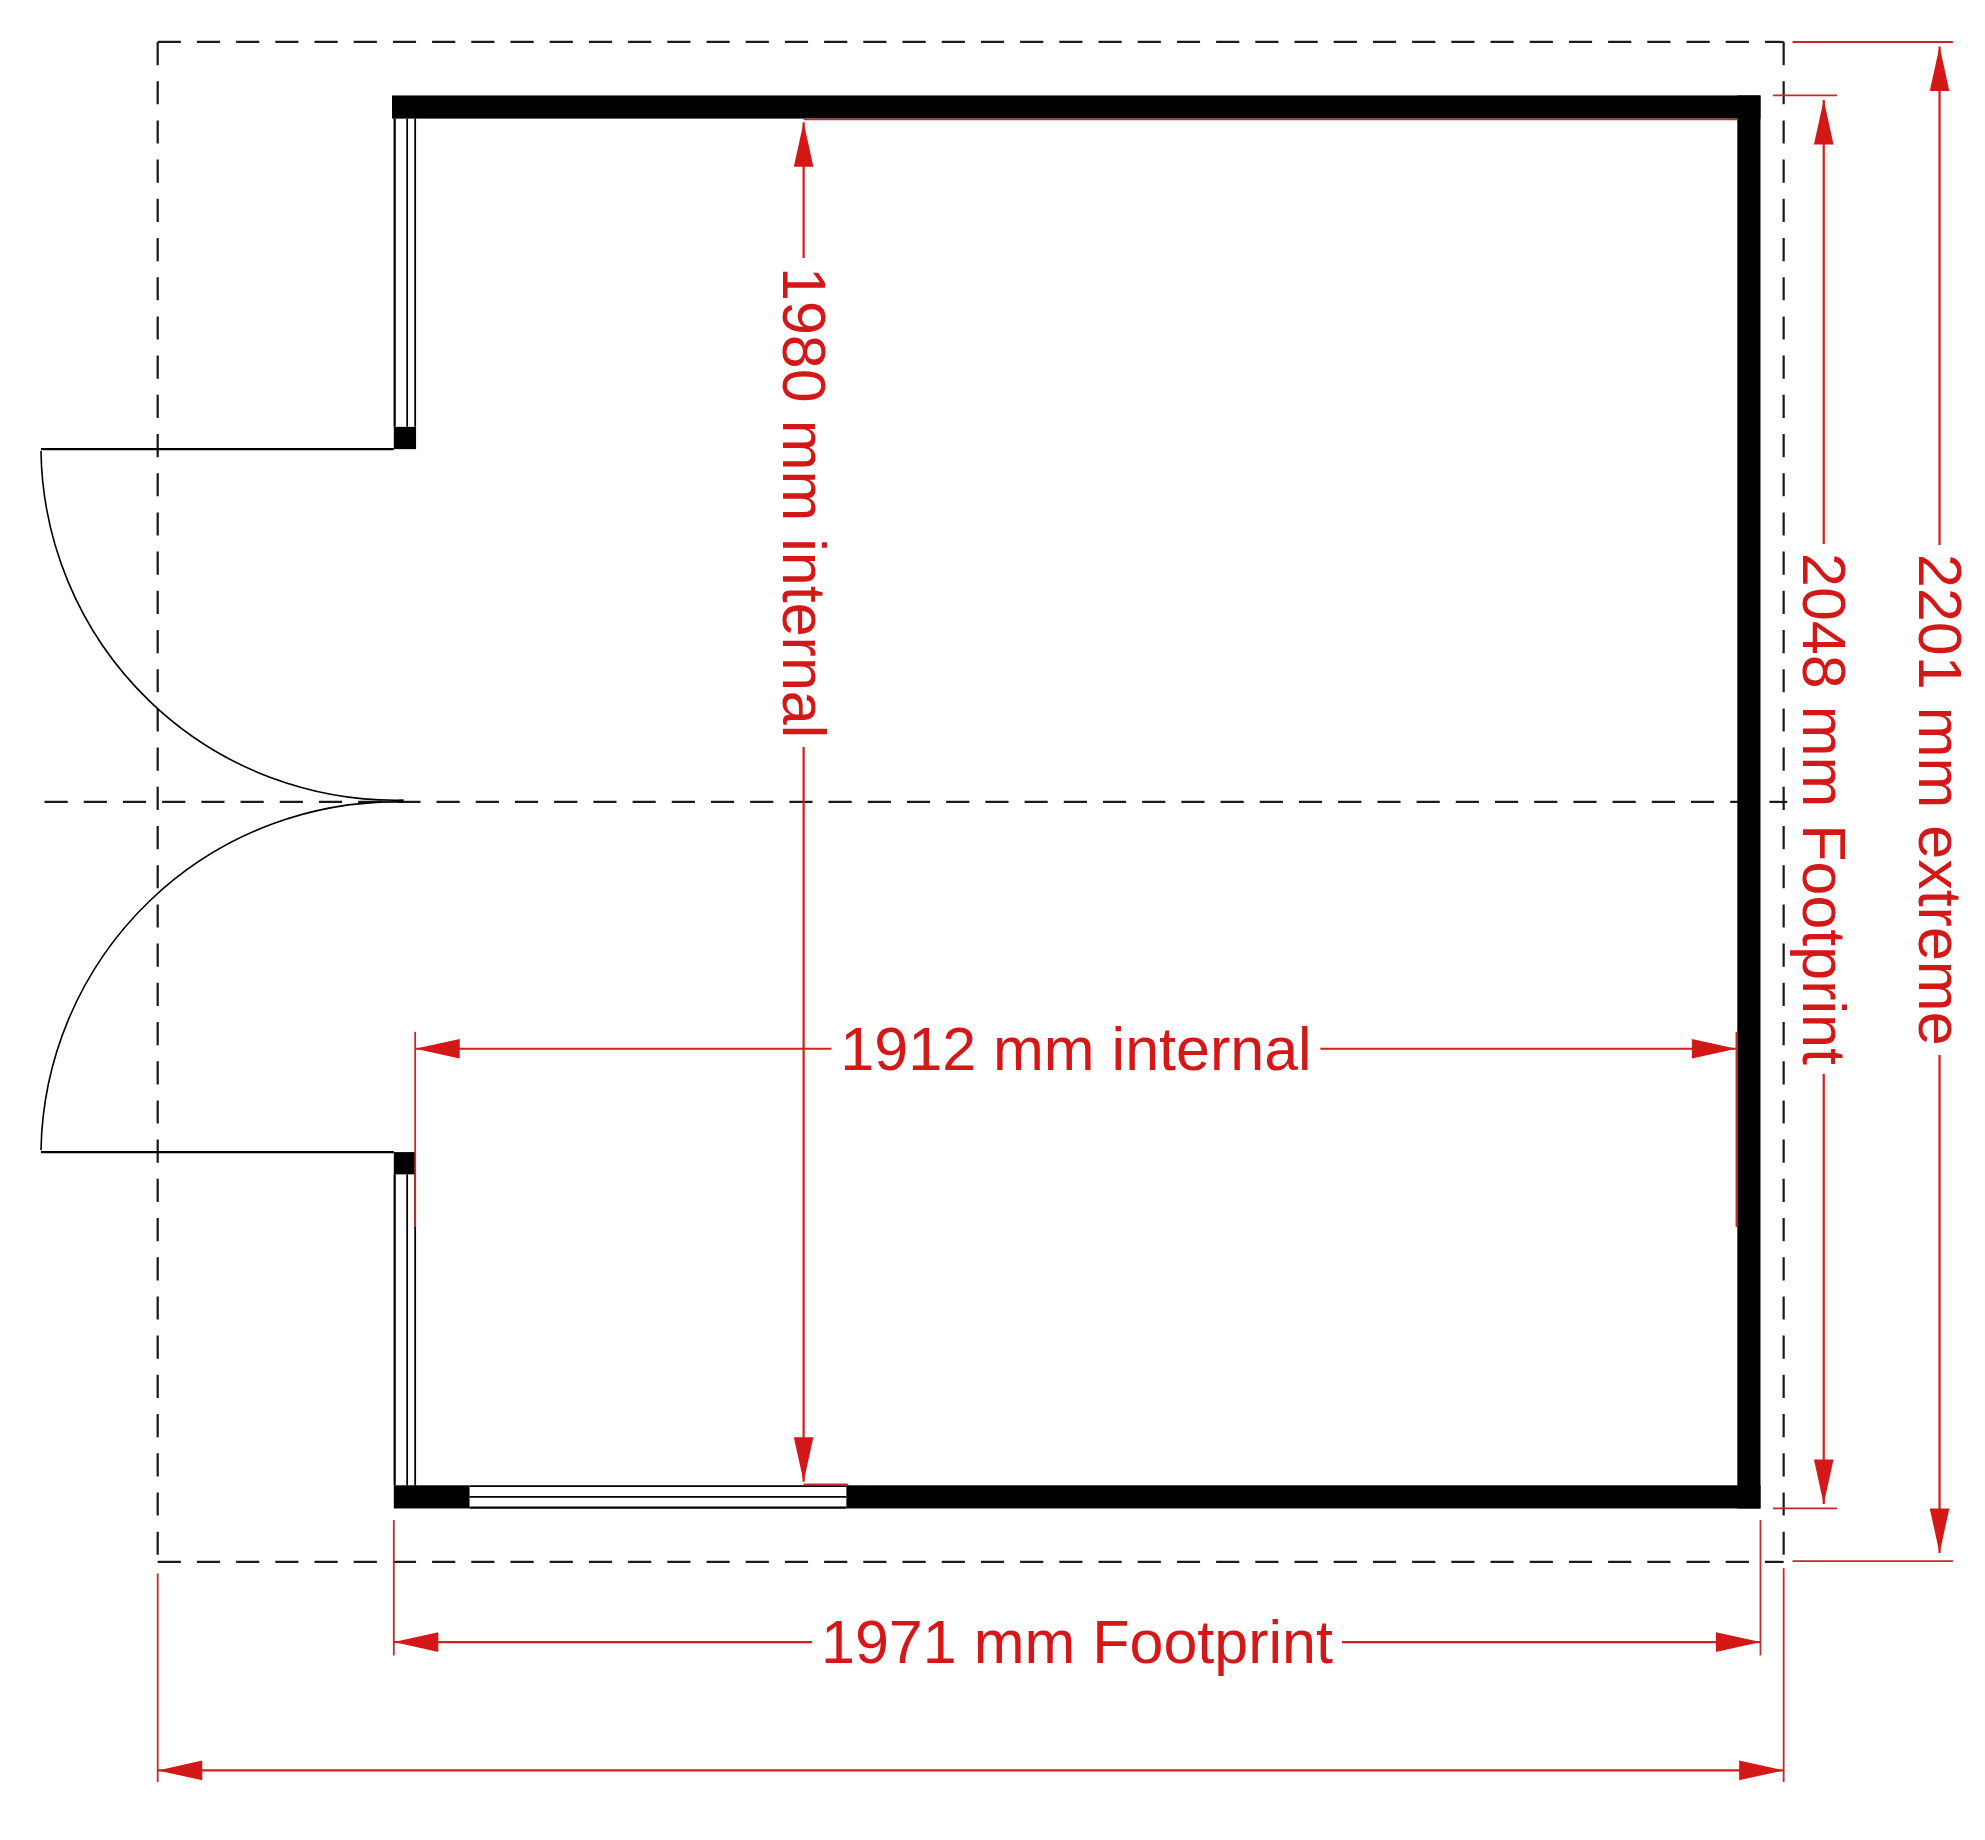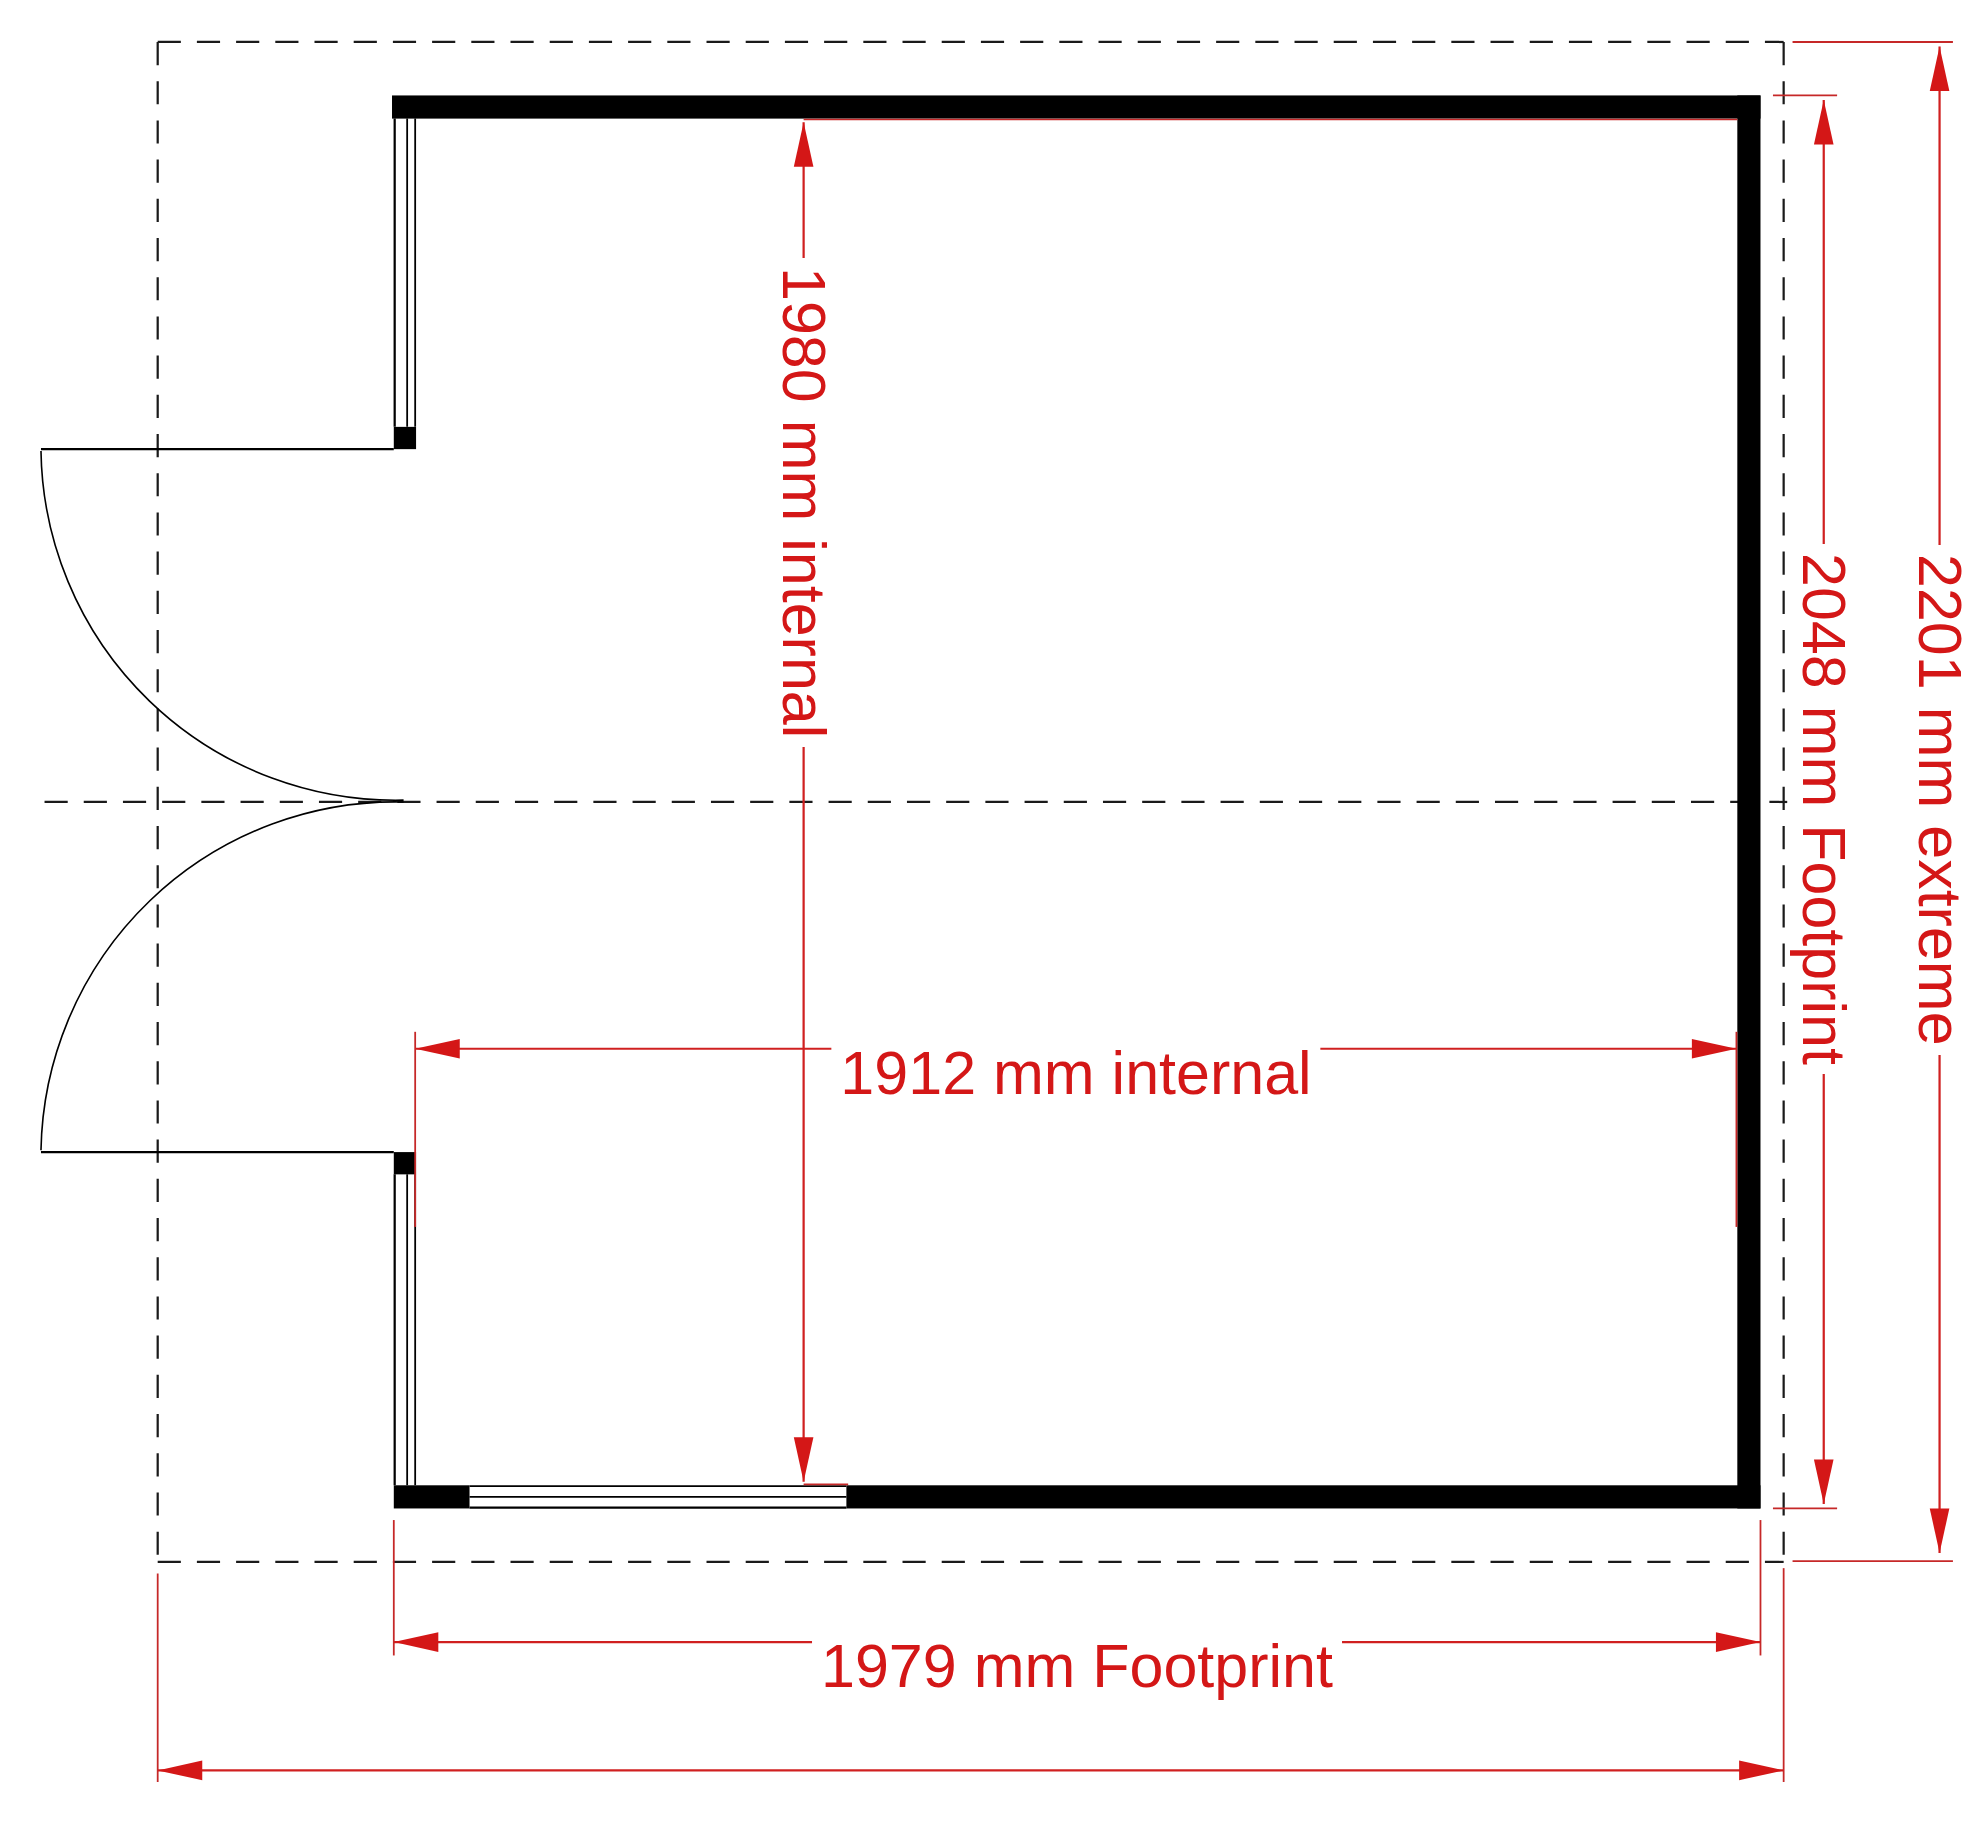--- a/index.html
+++ b/index.html
@@ -9,21 +9,21 @@
   .dim-label{
     position:absolute;
     font-family:"Liberation Sans", sans-serif;
     font-size:61px;
     line-height:64px;
     color:#d41717;
     background:#ffffff;
     white-space:nowrap;
     padding:0 9px;
   }
-  .dim-label.horiz{transform:translateX(-50%);margin-top:24px;}
+  .dim-label.horiz{transform:translateX(-50%);}
   .dim-label.vert{transform-origin:0 0;transform:rotate(90deg);}
 </style>
 </head>
 <body>
 
 <div id="plan">
 
   <svg width="1985" height="1840" viewBox="0 0 2228 2065">
 
     <g stroke="#1a1a1a" stroke-width="2.5" stroke-dasharray="26 18" fill="none">
@@ -106,16 +106,16 @@
   </svg>
 
   <div class="dim-label vert" style="left:836px;top:258px;">1980 mm internal</div>
 
   <div class="dim-label horiz" style="left:1076px;top:1017px;">1912 mm internal</div>
 
   <div class="dim-label vert" style="left:1856px;top:544px;">2048 mm Footprint</div>
 
   <div class="dim-label vert" style="left:1972px;top:545px;">2201 mm extreme</div>
 
-  <div class="dim-label horiz" style="left:1077px;top:1610px;">1979 mm Footprint</div>
+  <div class="dim-label horiz" style="left:1077px;top:1610px;">1971 mm Footprint</div>
 
 </div>
 
 
 </body></html>

